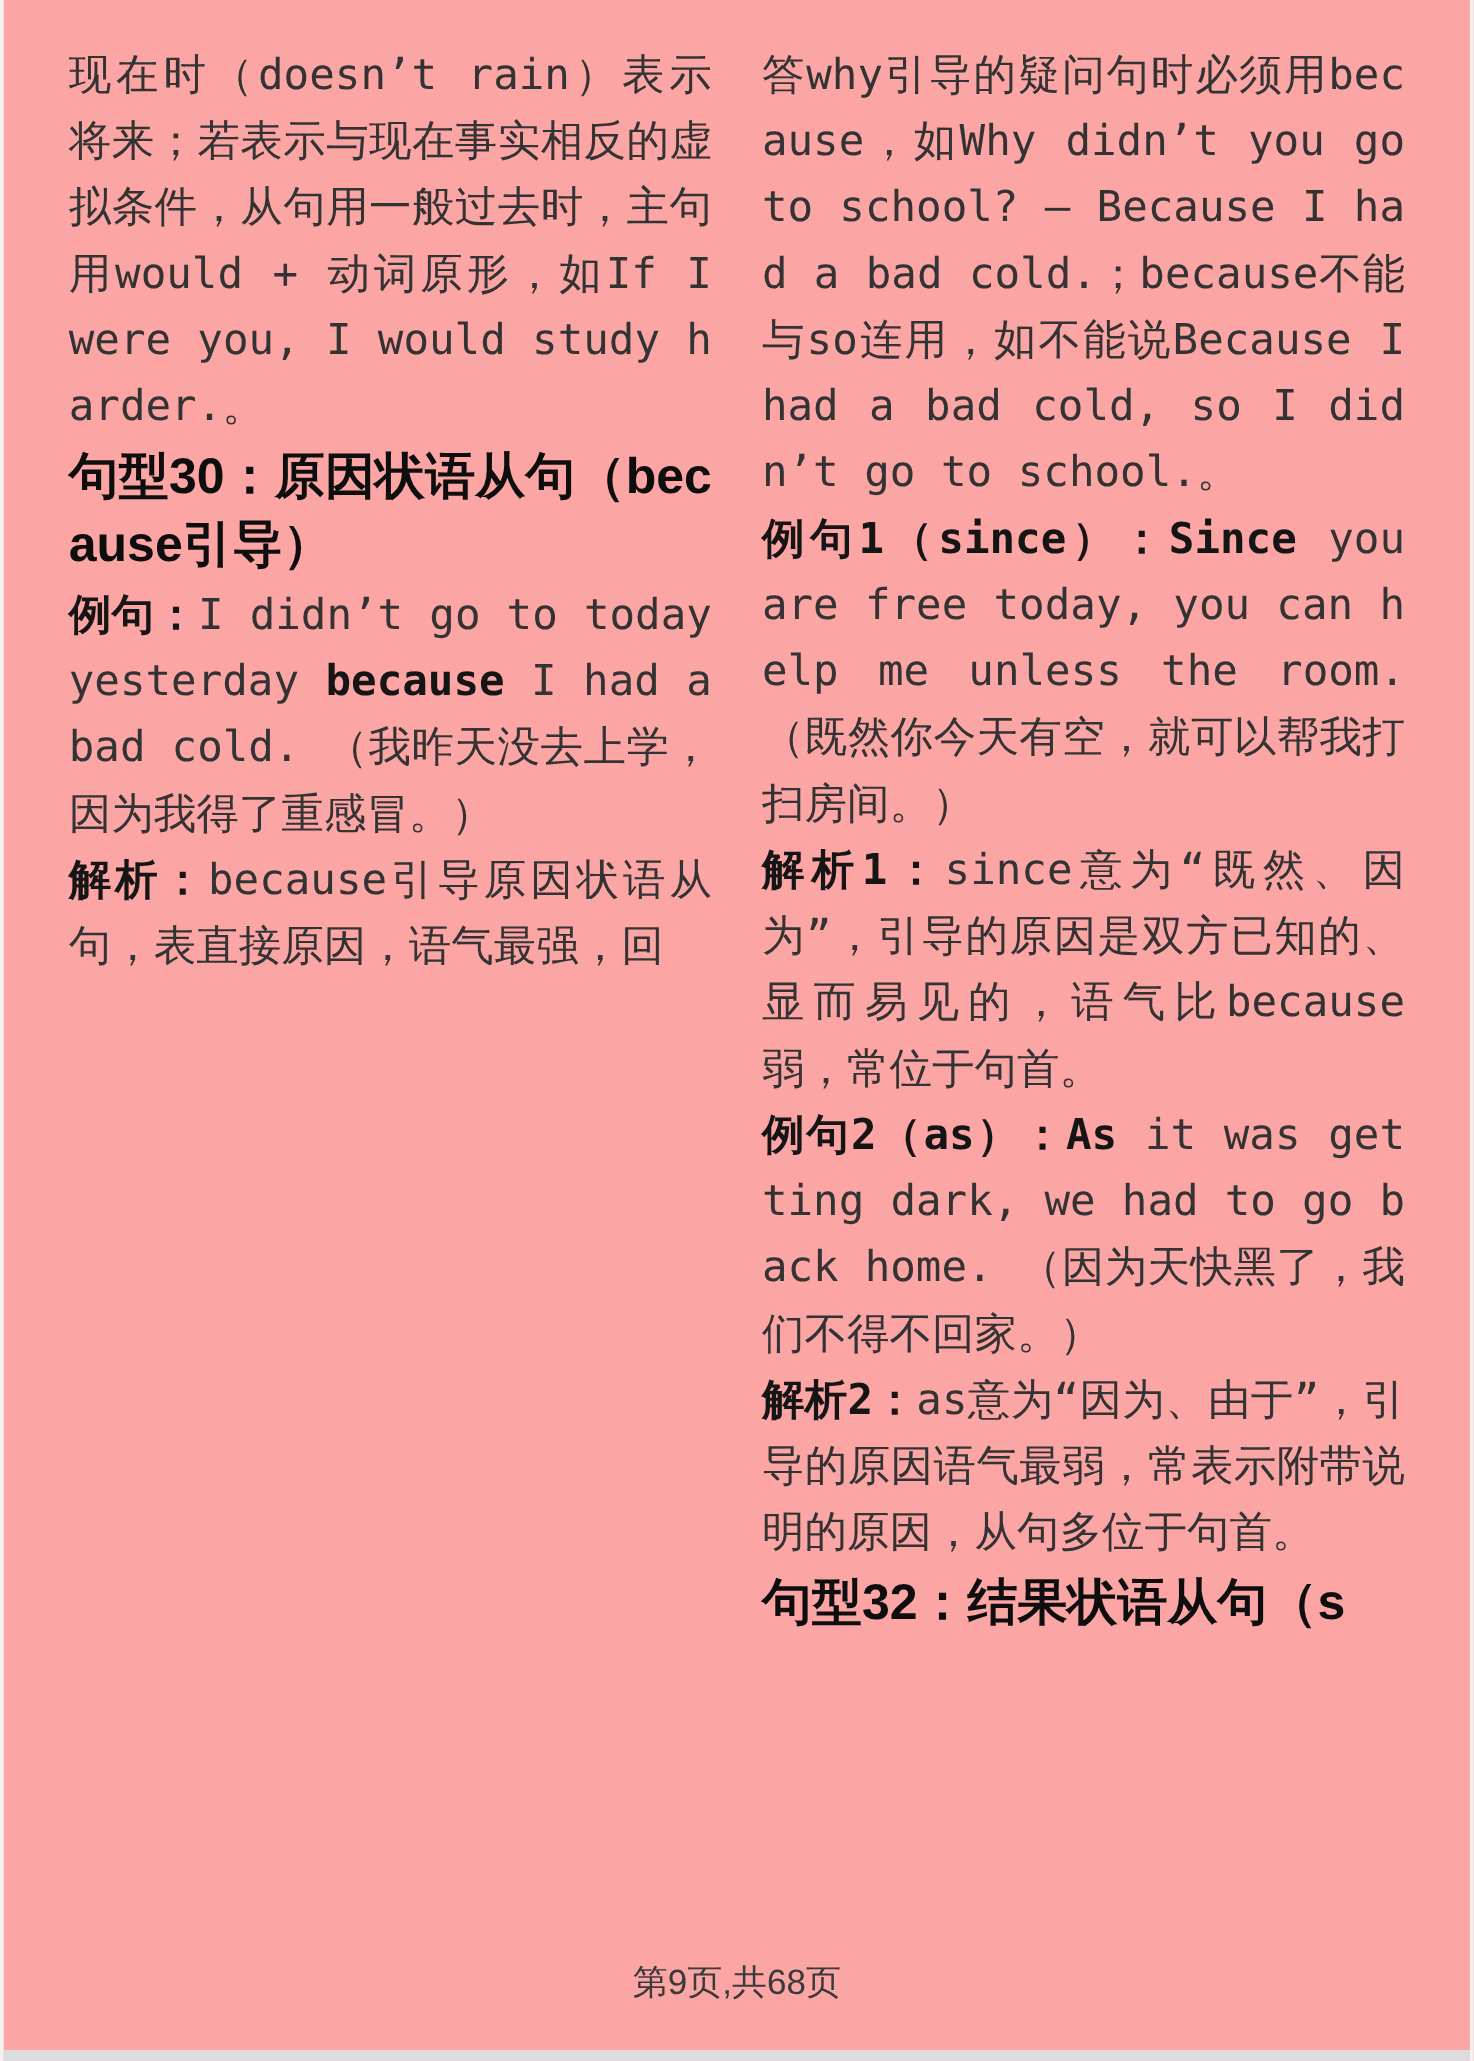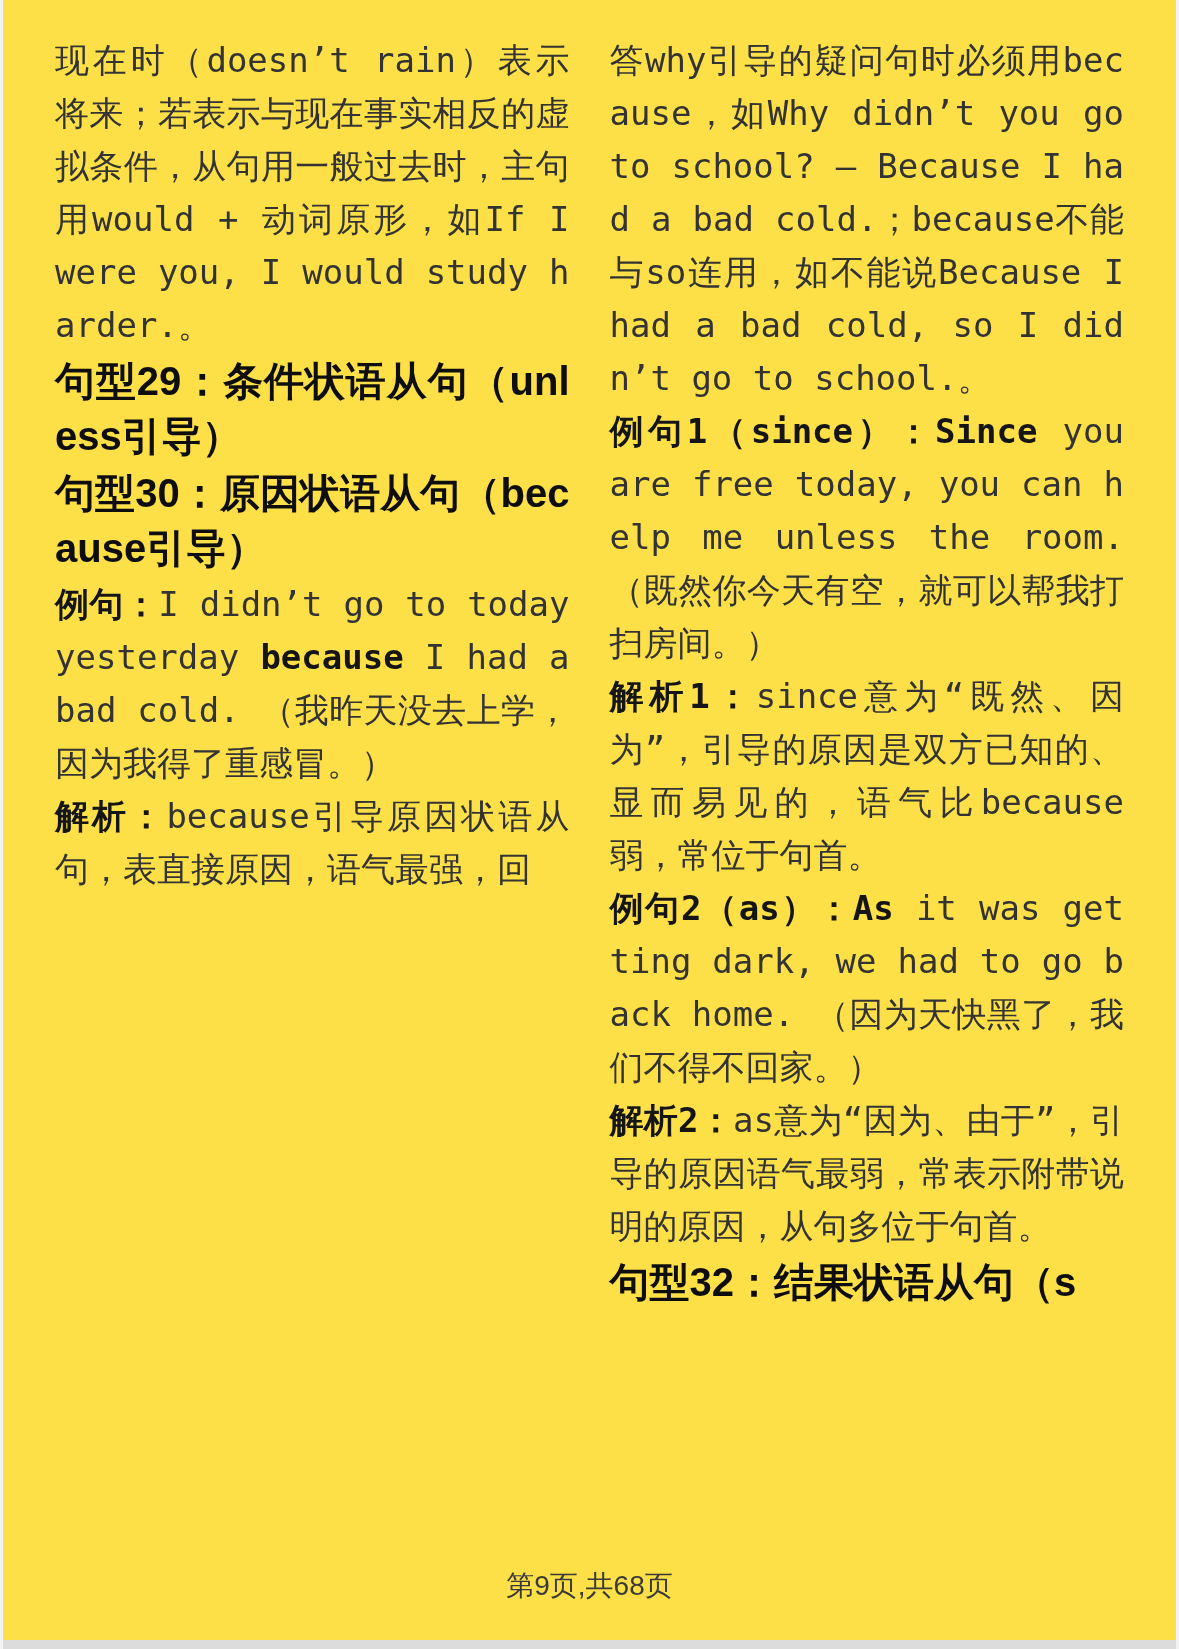--- a/index.html
+++ b/index.html
@@ -1,21 +1,21 @@
 <!DOCTYPE html>
 <html><head>
 <meta charset="utf-8">
 <style>
   html, body { margin: 0; padding: 0; background: #e9e9e9; }
   .page {
     position: relative;
     width: 1179px;
     height: 1649px;
     margin: 0 auto;
-    background: #fde047;
+    background: #fca5a5;
     overflow: hidden;
     box-sizing: border-box;
     border-left: 3px solid #f2f2f2;
     border-right: 3px solid #f2f2f2;
     font-family: "DejaVu Sans Mono", "Liberation Mono", monospace;
   }
   .content {
     display: flex;
     gap: 40px;
     padding: 34px 52px 0 52px;
@@ -67,21 +67,20 @@
     background: #dcdcdc;
   }
 </style>
 </head>
 <body>
 
 <div class="page">
   <div class="content">
     <div class="column">
         <p class="para"><span>现在时（doesn’t rain）表示将来；若表示与现在事实相反的虚拟条件，从句用一般过去时，主句用would + 动词原形，如If I were you, I would study harder.。</span></p>
-        <h2 class="heading"><span class="b">句型29：条件状语从句（unless引导）</span></h2>
         <h2 class="heading"><span class="b">句型30：原因状语从句（because引导）</span></h2>
         <p class="para"><span class="b">例句：</span><span>I didn’t go to today yesterday </span><span class="b">because</span><span> I had a bad cold. （我昨天没去上学，因为我得了重感冒。）</span></p>
         <p class="para"><span class="b">解析：</span><span>because引导原因状语从句，表直接原因，语气最强，回</span></p>
       </div>
     <div class="column">
         <p class="para"><span>答why引导的疑问句时必须用because，如Why didn’t you go to school? — Because I had a bad cold.；because不能与so连用，如不能说Because I had a bad cold, so I didn’t go to school.。</span></p>
         <p class="para"><span class="b">例句1（since）：Since</span><span> you are free today, you can help me unless the room. （既然你今天有空，就可以帮我打扫房间。）</span></p>
         <p class="para"><span class="b">解析1：</span><span>since意为“既然、因为”，引导的原因是双方已知的、显而易见的，语气比because弱，常位于句首。</span></p>
         <p class="para"><span class="b">例句2（as）：As</span><span> it was getting dark, we had to go back home. （因为天快黑了，我们不得不回家。）</span></p>
         <p class="para"><span class="b">解析2：</span><span>as意为“因为、由于”，引导的原因语气最弱，常表示附带说明的原因，从句多位于句首。</span></p>

